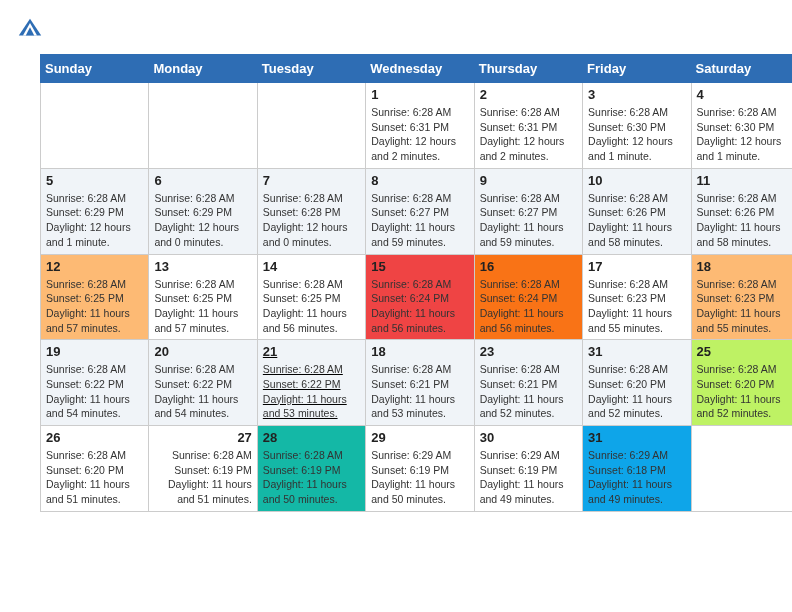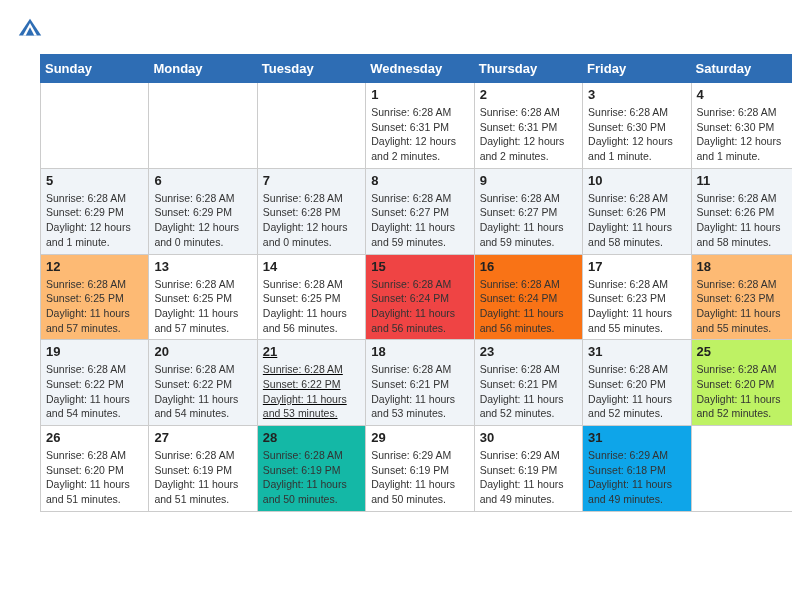--- a/index.html
+++ b/index.html
@@ -291,21 +291,21 @@
 Daylight: 11 hours and 52 minutes.</div>
         </td>
       </tr>
       <tr>
         <td style="background-color: rgb(255, 255, 255);">
           <div class="day-num">26</div>
           <div class="day-info" style="white-space: pre-line;">Sunrise: 6:28 AM
 Sunset: 6:20 PM
 Daylight: 11 hours and 51 minutes.</div>
         </td>
-        <td style="background-color: rgb(255, 255, 255);">
+        <td style="background-color: rgb(255, 255, 255); text-align: right;">
           <div class="day-num">27</div>
           <div class="day-info" style="white-space: pre-line;">Sunrise: 6:28 AM
 Sunset: 6:19 PM
 Daylight: 11 hours and 51 minutes.</div>
         </td>
         <td style="background-color: #14b8a6;">
           <div class="day-num">28</div>
           <div class="day-info" style="white-space: pre-line;">Sunrise: 6:28 AM
 Sunset: 6:19 PM
 Daylight: 11 hours and 50 minutes.</div>

